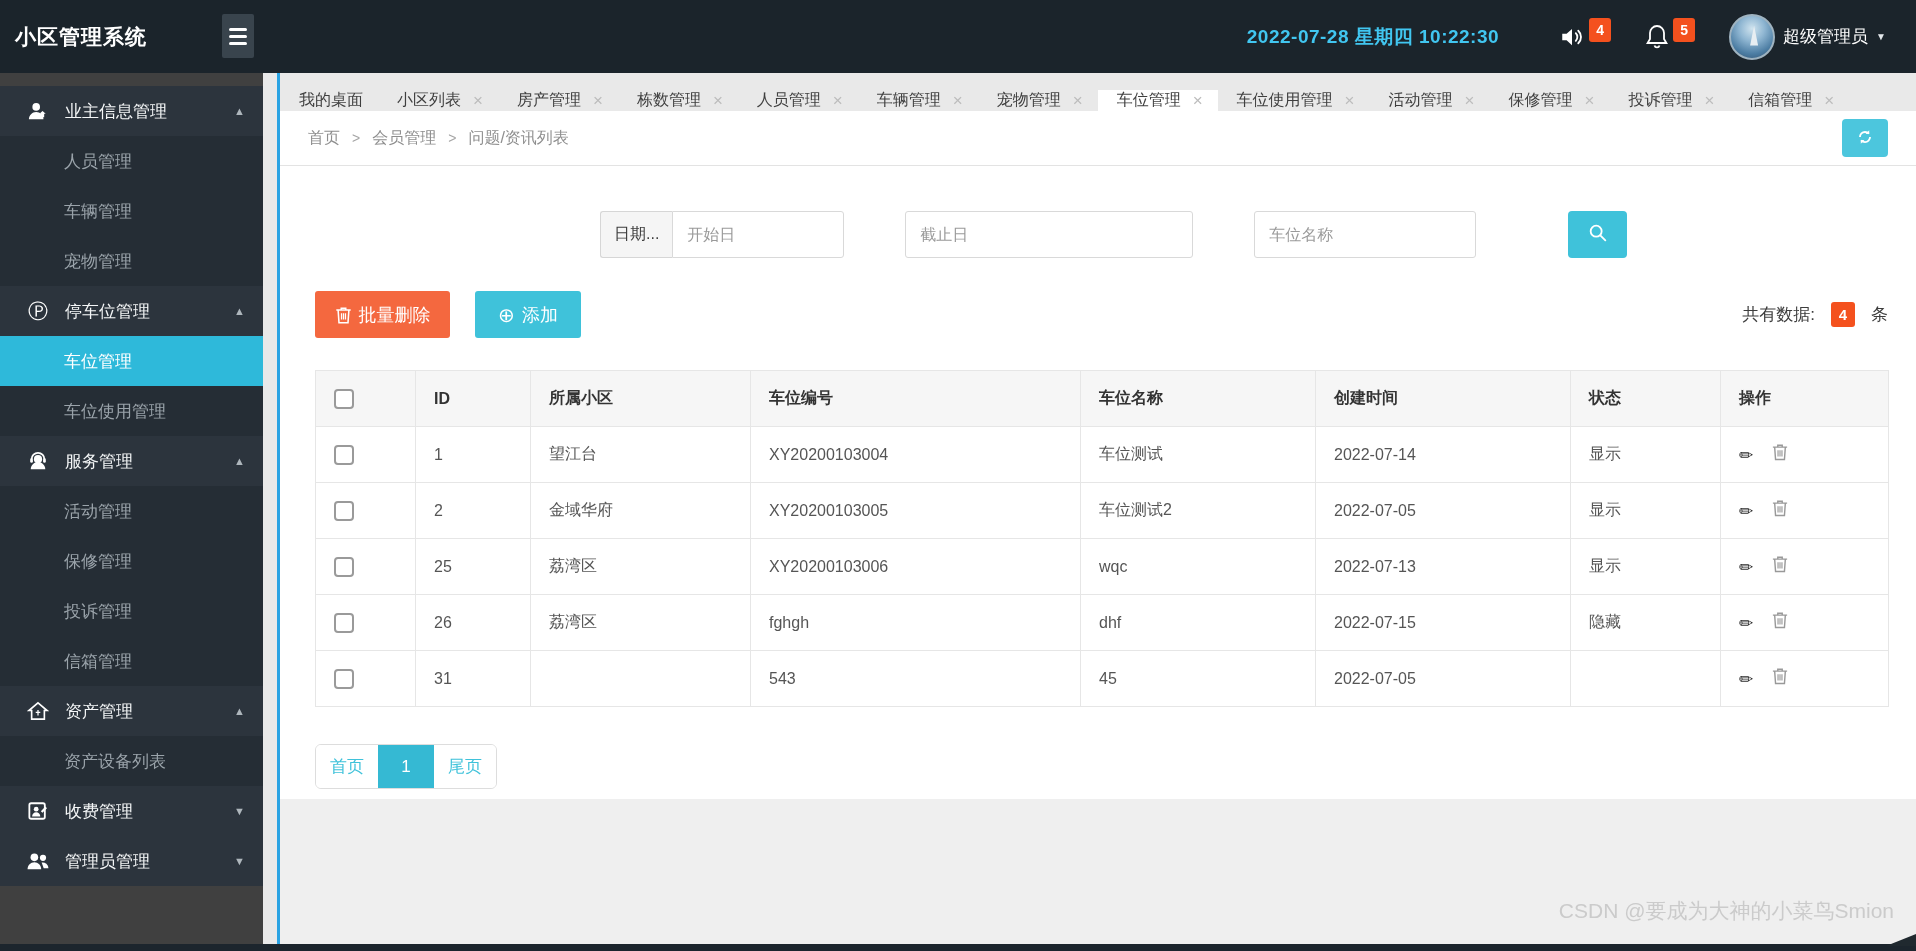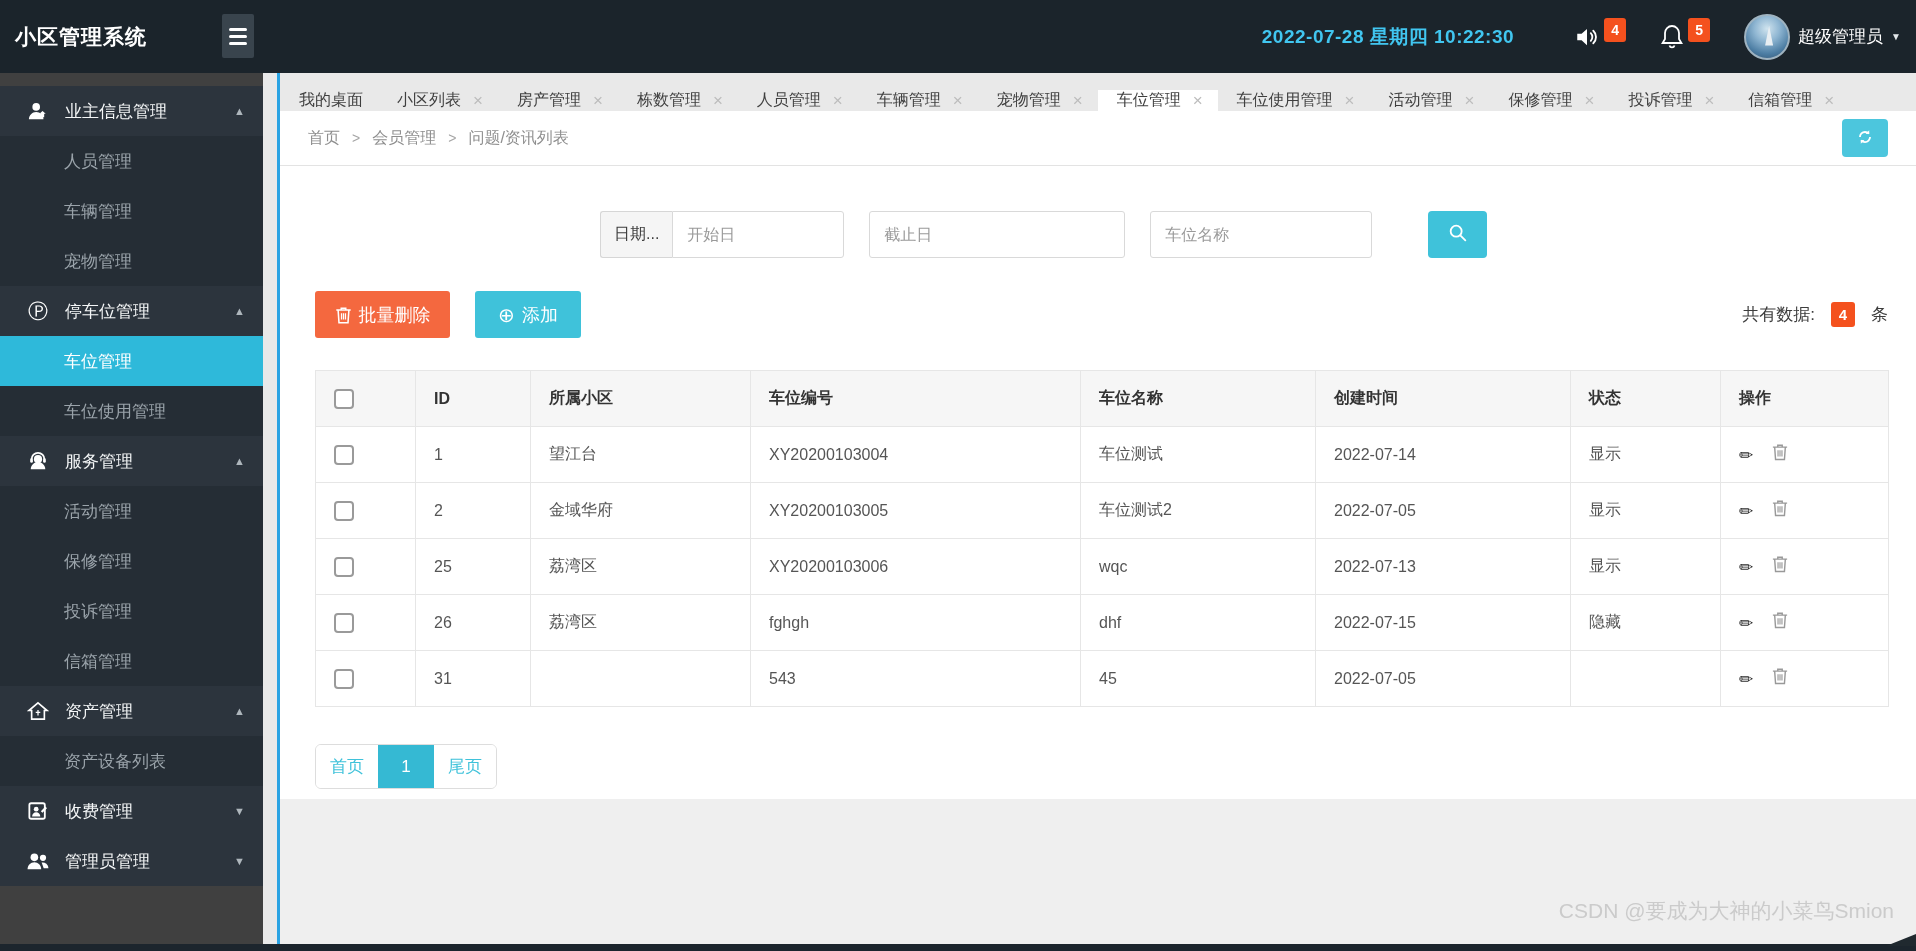--- a/index.html
+++ b/index.html
@@ -8,21 +8,21 @@
   body { position:relative; }
 
   
   .header { position:absolute; top:0; left:0; width:1916px; height:73px;
     background:#1b242b; display:flex; align-items:center; z-index:30; }
   .brand { color:#fff; font-size:21px; font-weight:600; letter-spacing:1px; padding-left:15px; width:195px; }
   .hamburger { position:absolute; left:222px; top:14px; width:32px; height:44px;
     background:#39444d; border:none; border-radius:2px; cursor:pointer;
     display:flex; flex-direction:column; justify-content:center; align-items:center; gap:4px; }
   .hamburger i { display:block; width:18px; height:3px; background:#fff; border-radius:2px; }
-  .header-right { margin-left:auto; display:flex; align-items:center; gap:34px; padding-right:15px; }
+  .header-right { margin-left:auto; display:flex; align-items:center; gap:34px; padding-right:30px; }
   .datetime { color:#41c6f0; font-size:19px; font-weight:600; letter-spacing:0.5px; margin-right:26px; }
   .icon-badge { position:relative; display:flex; align-items:center; cursor:pointer; padding-right:26px; }
   .icon-badge svg { display:block; }
   .badge { position:absolute; right:0; top:-6px; min-width:22px; height:24px; padding:0 6px;
     background:#f4511e; color:#fff; font-size:14px; font-weight:700; border-radius:3px;
     display:flex; align-items:center; justify-content:center; }
   .avatar { width:46px; height:46px; border-radius:50%;
     background:radial-gradient(circle at 50% 30%, #cfe3ee 0%, #8fb6d2 35%, #4c7da3 70%, #31506e 100%);
     border:2px solid #9fb3c0; cursor:pointer; position:relative; overflow:hidden; }
   .avatar::after { content:""; position:absolute; left:19px; top:10px; width:8px; height:20px;
@@ -57,21 +57,21 @@
   .breadcrumb-bar { height:55px; background:#fff; border-bottom:1px solid #e3e3e3;
     display:flex; align-items:center; padding:0 28px; }
   .crumb { color:#8e8e8e; font-size:16px; cursor:pointer; }
   .crumb-sep { color:#a5a5a5; font-size:14px; margin:0 12px; }
   .refresh-btn { margin-left:auto; width:46px; height:38px; background:#4cc6dd; border:none;
     border-radius:4px; cursor:pointer; display:flex; align-items:center; justify-content:center; }
 
   .main { height:633px; background:#fff; position:relative; }
 
   
-  .filter-row { display:flex; align-items:center; padding:45px 0 2px 320px; }
+  .filter-row { display:flex; align-items:center; padding:45px 0 2px 320px;gap:36px; }
   .input-group { display:flex; height:47px; }
   .addon { background:#f5f5f5; border:1px solid #d6d6d6; border-right:none; color:#3c3c3c;
     font-size:16px; display:flex; align-items:center; padding:0 13px; border-radius:3px 0 0 3px; }
   .txt { height:47px; border:1px solid #d9d9d9; border-radius:0 3px 3px 0; font-size:16px;
     padding:0 14px; color:#555; outline:none; font-family:inherit; }
   .txt::placeholder { color:#9a9a9a; }
   .txt.standalone { border-radius:3px; margin-left:25px; }
   .search-btn { margin-left:56px; width:59px; height:47px; background:#3fc2da; border:none;
     border-radius:4px; cursor:pointer; display:flex; align-items:center; justify-content:center; }
 
@@ -315,21 +315,21 @@
     </button>
   </div>
 
   <div class="main">
 
     <div class="filter-row">
       <div class="input-group">
         <span class="addon">日期...</span>
         <input class="txt" style="width: 172px;" placeholder="开始日">
       </div>
-      <input class="txt standalone" style="width: 256px;" placeholder="截止日">
+      <input class="txt standalone" style="width: 288px;" placeholder="截止日">
       <input class="txt standalone" style="width: 222px;" placeholder="车位名称">
       <button class="search-btn">
         <span>
           <svg width="22" height="22" viewBox="0 0 24 24">
               <circle cx="10" cy="10" r="6" fill="none" stroke="#fff" stroke-width="2"></circle>
               <path d="M14.5 14.5L20 20" stroke="#fff" stroke-width="2" stroke-linecap="round"></path>
             </svg>
         </span>
       </button>
     </div>

